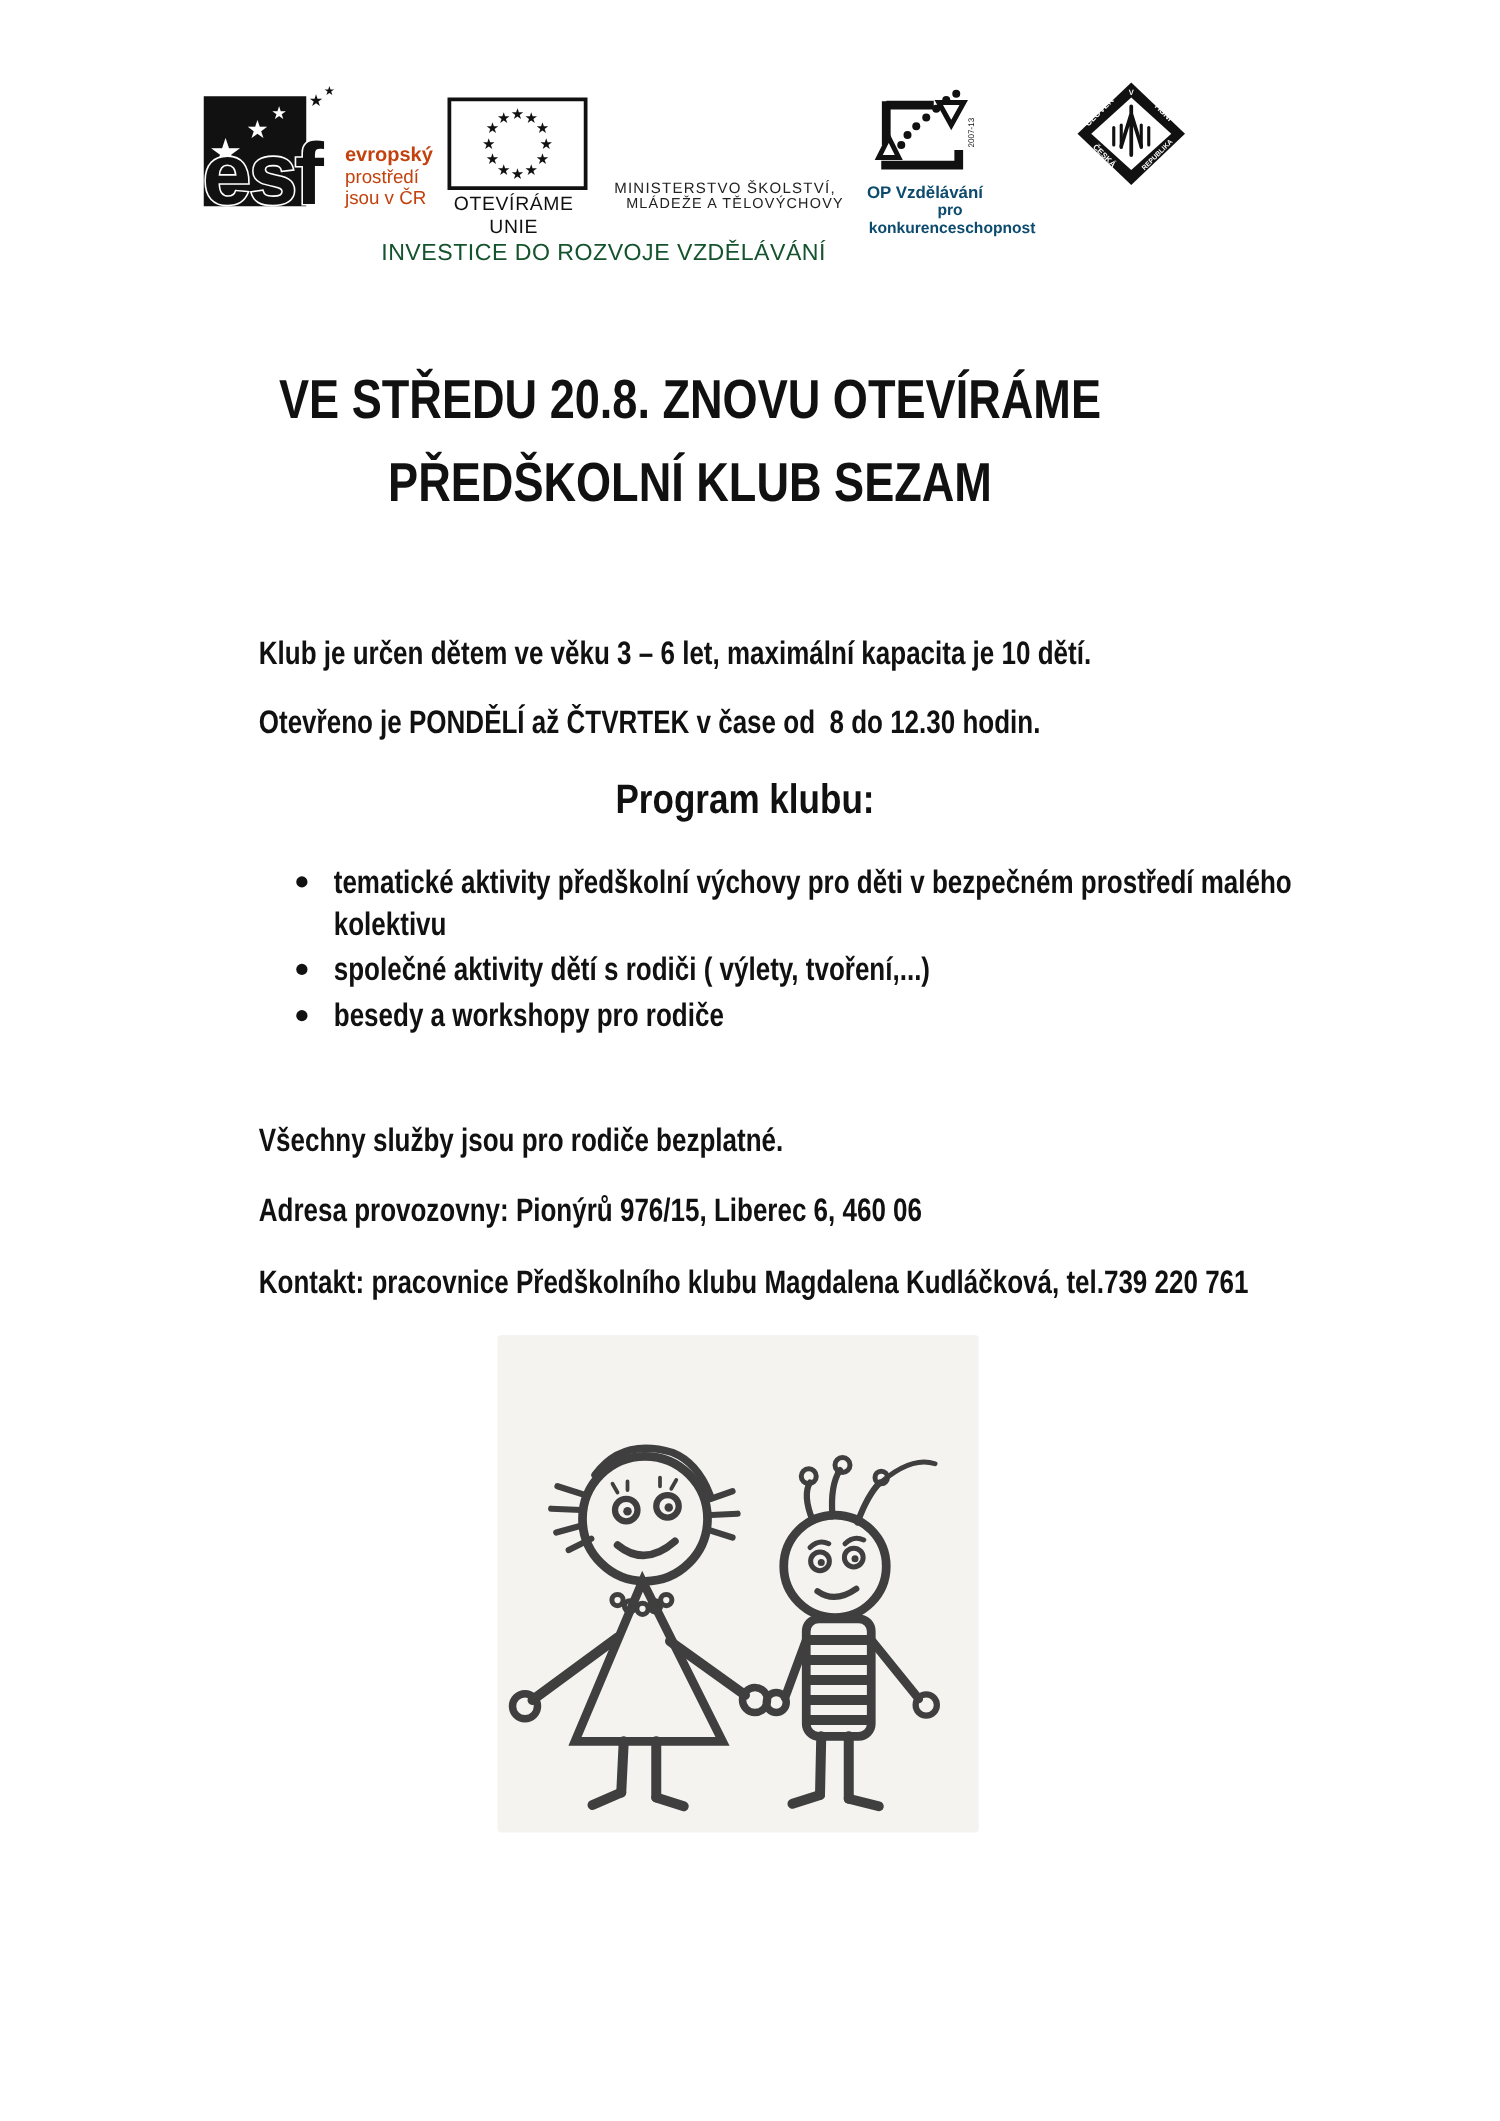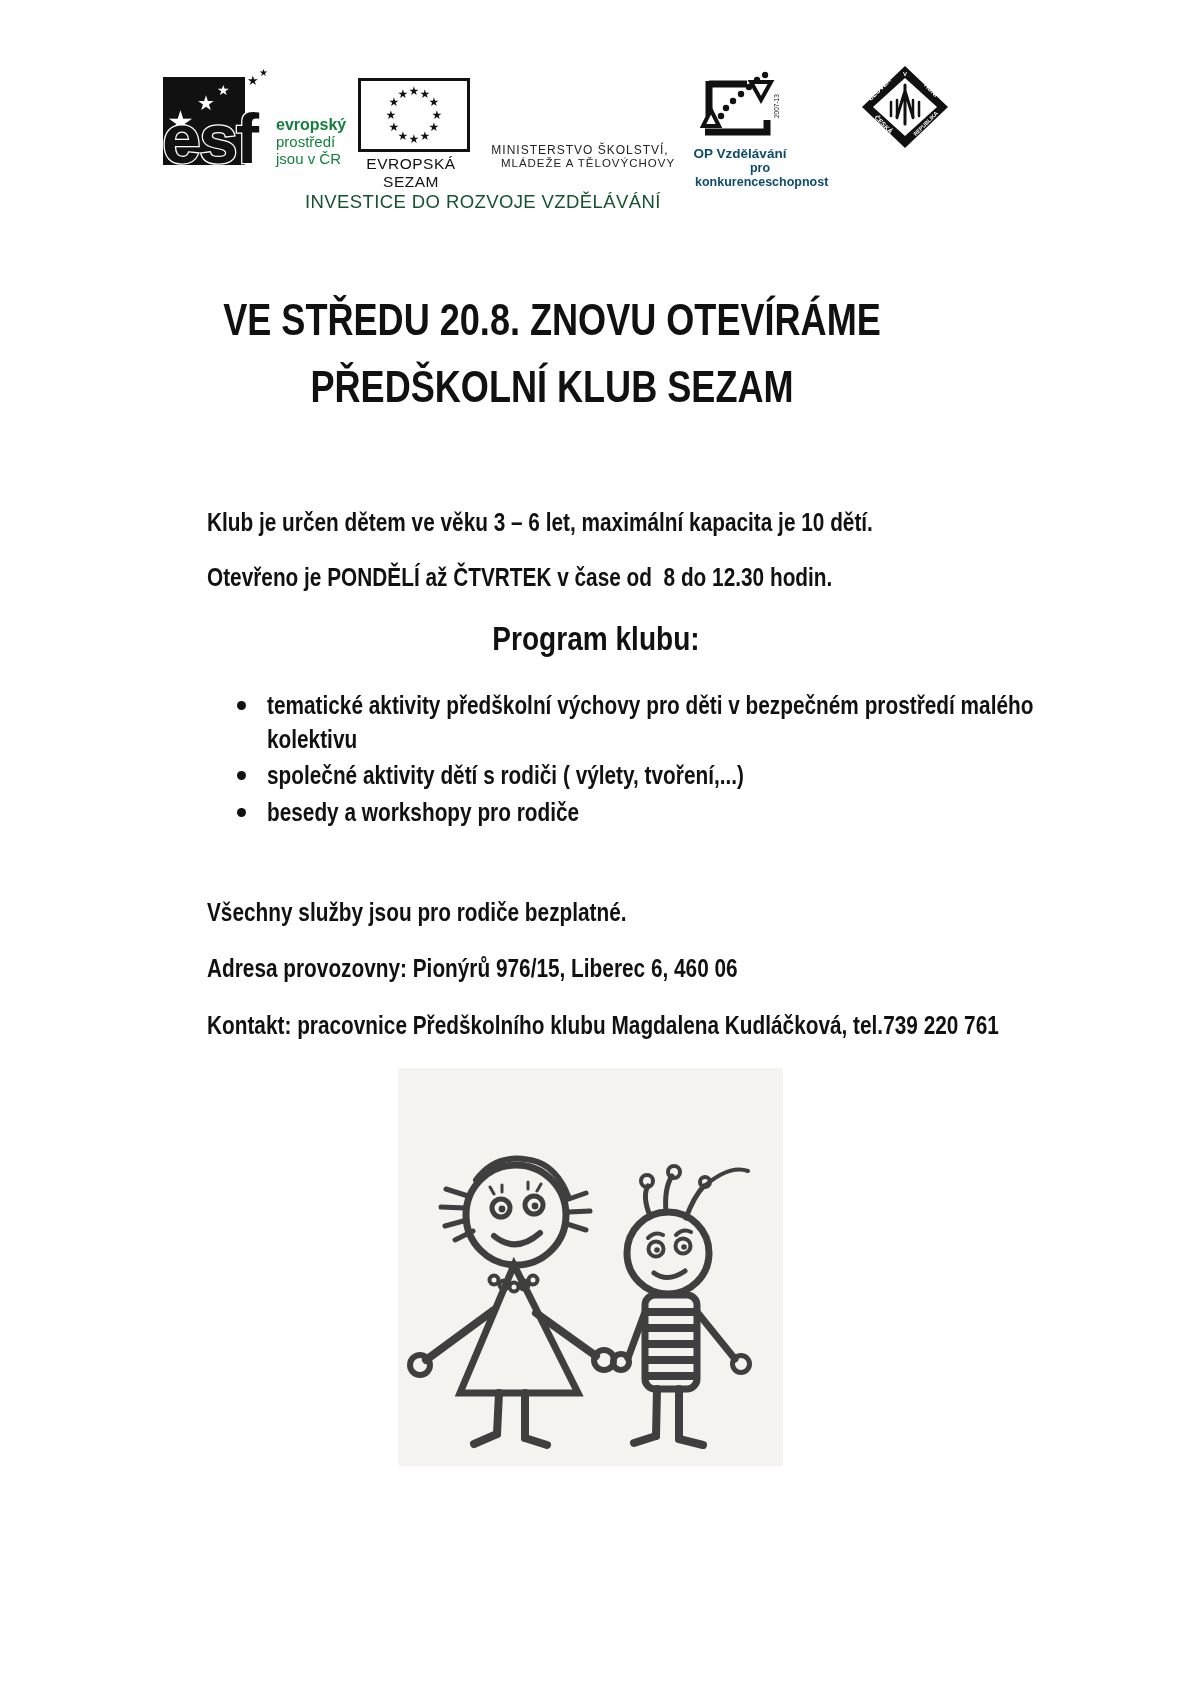--- a/index.html
+++ b/index.html
@@ -3,21 +3,21 @@
 <meta charset="utf-8">
 <style>
   html,body{margin:0;padding:0;background:#e8e8e8;}
   .page{
     position:relative;width:1200px;height:1697px;background:#ffffff;
     margin:0 auto;font-family:"Liberation Sans",sans-serif;color:#111;
     overflow:hidden;
   }
   
   .abs{position:absolute;}
-  .esf-labels{left:276px;top:116px;font-size:15px;line-height:17px;color:#15803d;}
+  .esf-labels{left:276px;top:116px;font-size:15px;line-height:17px;color:#c2410c;}
   .esf-labels .b{font-weight:bold;font-size:16px;}
   .eu-flag{left:358px;top:78px;width:106px;height:68px;border:3px solid #111;background:#fff;}
   .eu-label{left:344px;top:155px;width:134px;text-align:center;font-size:15.5px;letter-spacing:.5px;color:#111;}
   .msmt-label{left:455px;top:143px;width:250px;text-align:center;color:#222;}
   .msmt-label .l1{font-size:12px;letter-spacing:1px;}
   .msmt-label .l2{font-size:11.5px;letter-spacing:1px;padding-left:16px;}
   .op-label{left:655px;top:146px;width:170px;text-align:center;font-weight:bold;color:#0c4a6e;}
   .op-label .l1{font-size:13.5px;}
   .op-label .l2{font-size:12.5px;margin-left:40px;}
   .investice{
@@ -84,21 +84,21 @@
         <text x="64" y="59">★</text>
         <text x="53" y="62">★</text>
         <text x="42" y="59">★</text>
         <text x="33" y="50">★</text>
         <text x="30" y="38">★</text>
         <text x="33" y="25">★</text>
         <text x="42" y="17">★</text>
       </g>
     </svg>
   </div>
-  <div class="abs eu-label">EVROPSKÁ SEZAM</div>
+  <div class="abs eu-label">OTEVÍRÁME UNIE</div>
 
   <div class="abs msmt-label">
     <div class="l1">MINISTERSTVO ŠKOLSTVÍ,</div>
     <div class="l2">MLÁDEŽE A TĚLOVÝCHOVY</div>
   </div>
 
   <div class="abs" style="left:695px;top:70px;width:95px;height:72px;">
     <svg viewBox="0 0 95 72" width="95" height="72">
       <path d="M14,14 H52" stroke="#111" stroke-width="7" fill="none"></path>
       <path d="M14,11 V46" stroke="#111" stroke-width="7" fill="none"></path>

